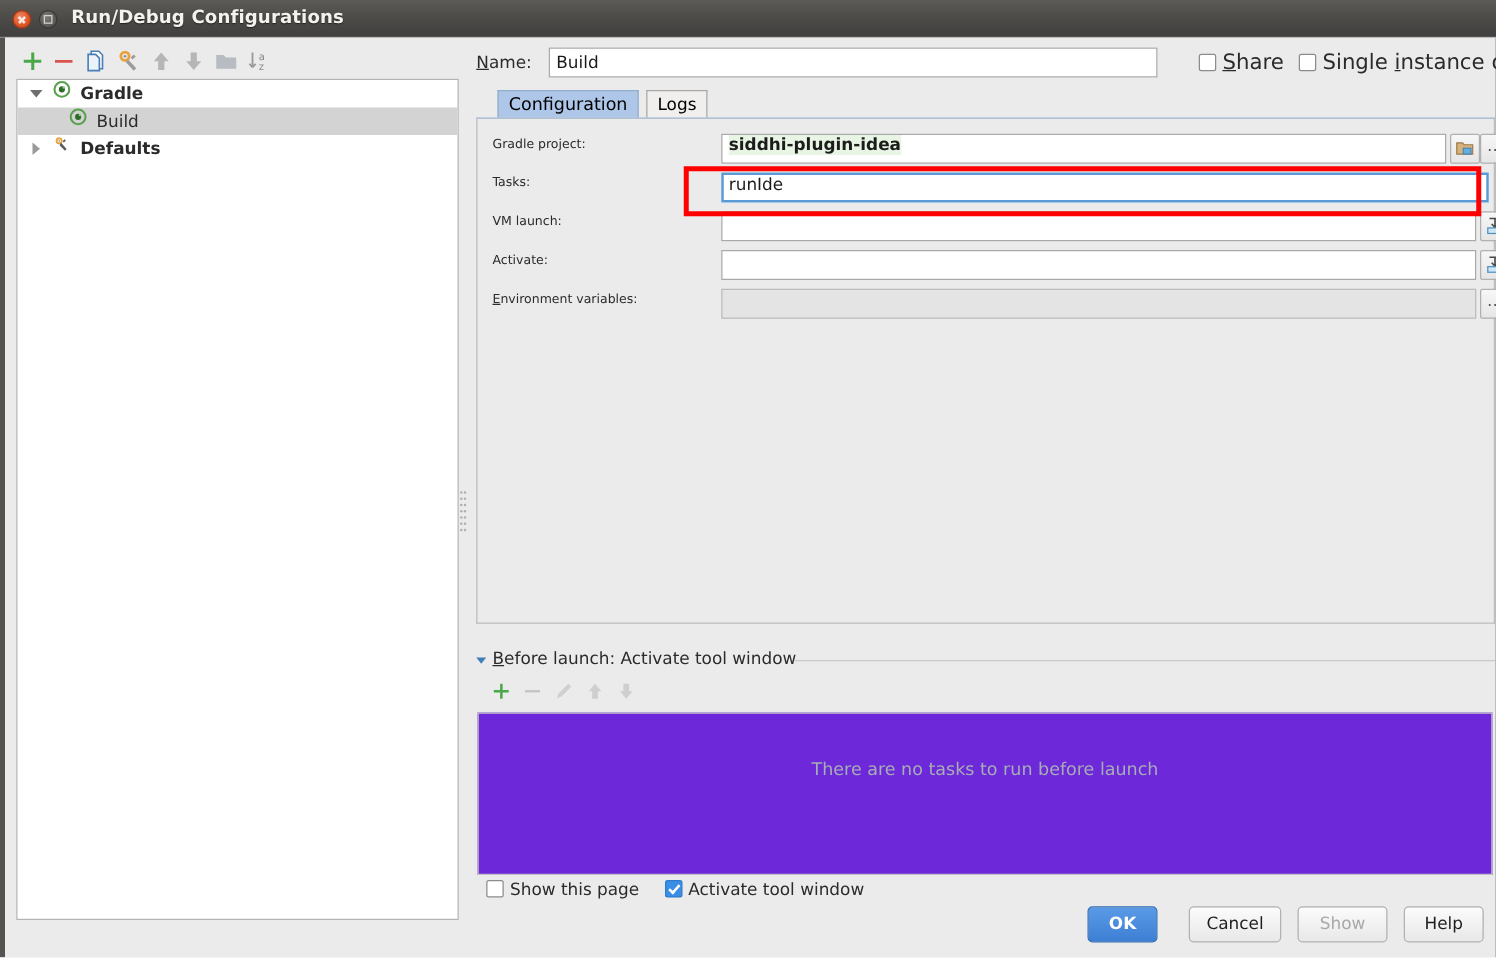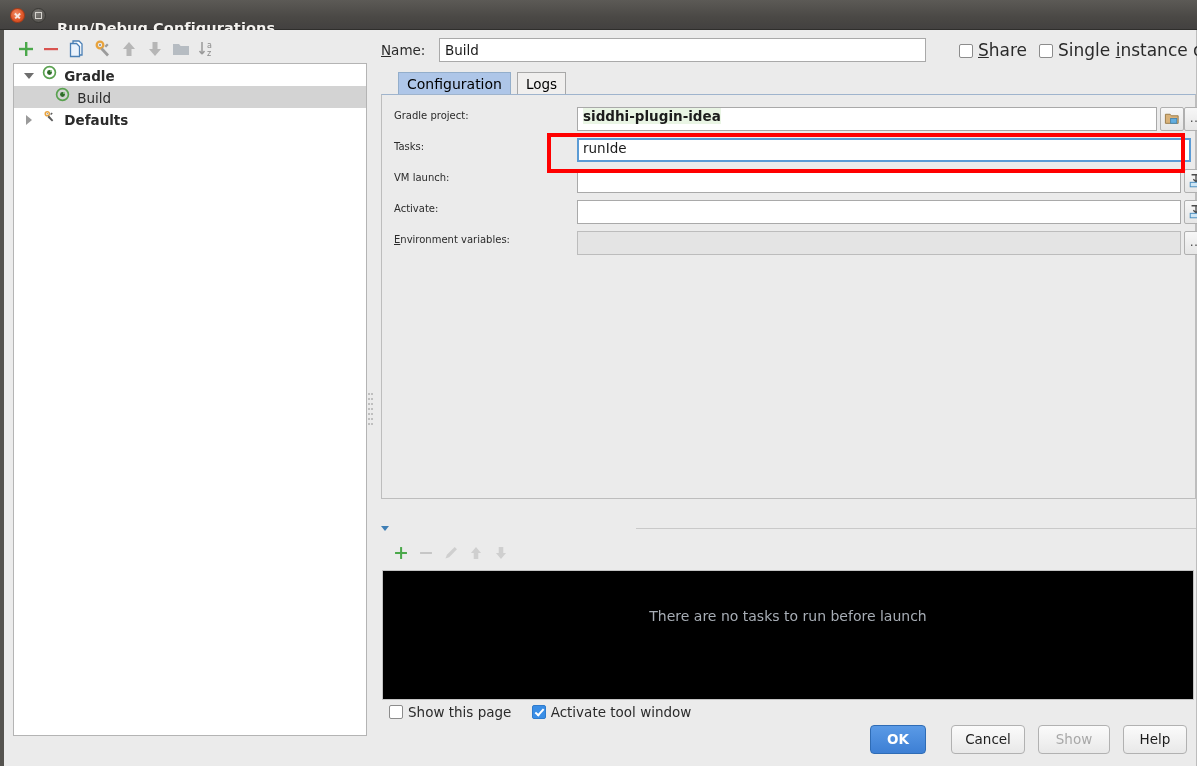--- a/index.html
+++ b/index.html
@@ -59,21 +59,21 @@
   }
   .win-max .sq {
     position: absolute;
     left: 3px; top: 3px;
     width: 7px; height: 7px;
     border: 1.4px solid #d6d3ce;
     box-sizing: border-box;
   }
   #title-text {
     position: absolute;
-    left: 57px; top: 20px;
+    left: 57px; top: 6px;
     font-size: 14.5px;
     font-weight: bold;
     color: #f4f2ef;
     text-shadow: 0 1px 1px rgba(0,0,0,0.55);
     letter-spacing: 0.1px;
   }
 
   
   #body {
     position: absolute;
@@ -335,21 +335,21 @@
   }
   #bl-toolbar {
     position: absolute;
     left: 10px; top: 512px;
     width: 200px; height: 24px;
   }
   #bl-list {
     position: absolute;
     left: 6px; top: 540px;
     width: 812px; height: 130px;
-    background: #000000;
+    background: #6d28d9;
     border: 1px solid #c3c3c3;
     box-sizing: border-box;
   }
   #bl-empty {
     position: absolute;
     left: 0; right: 0;
     top: 37px;
     text-align: center;
     color: #a7adb5;
     font-size: 14px;
@@ -585,20 +585,21 @@
         <div class="frow" style="top:136px; width:790px">
           <div class="flabel"><span class="u">E</span>nvironment variables:</div>
           <div class="finput disabled" style="width:604px"></div>
           <div class="sq-btn" style="left:790px">…</div>
         </div>
 
       </div>
 
       <div id="bl-header">
         <div id="bl-tri"></div>
+        <div id="bl-title"><span class="u">B</span>efore launch: Activate tool window</div>
         <div id="bl-line"></div>
       </div>
 
       <div id="bl-toolbar">
         <div class="tb-btn" style="left:4px">
           <svg width="22" height="22" viewBox="0 0 24 24">
               <rect x="11" y="5.5" width="2.2" height="13" fill="#4aa84a"></rect>
               <rect x="5.5" y="10.9" width="13" height="2.2" fill="#4aa84a"></rect>
             </svg>
         </div>

